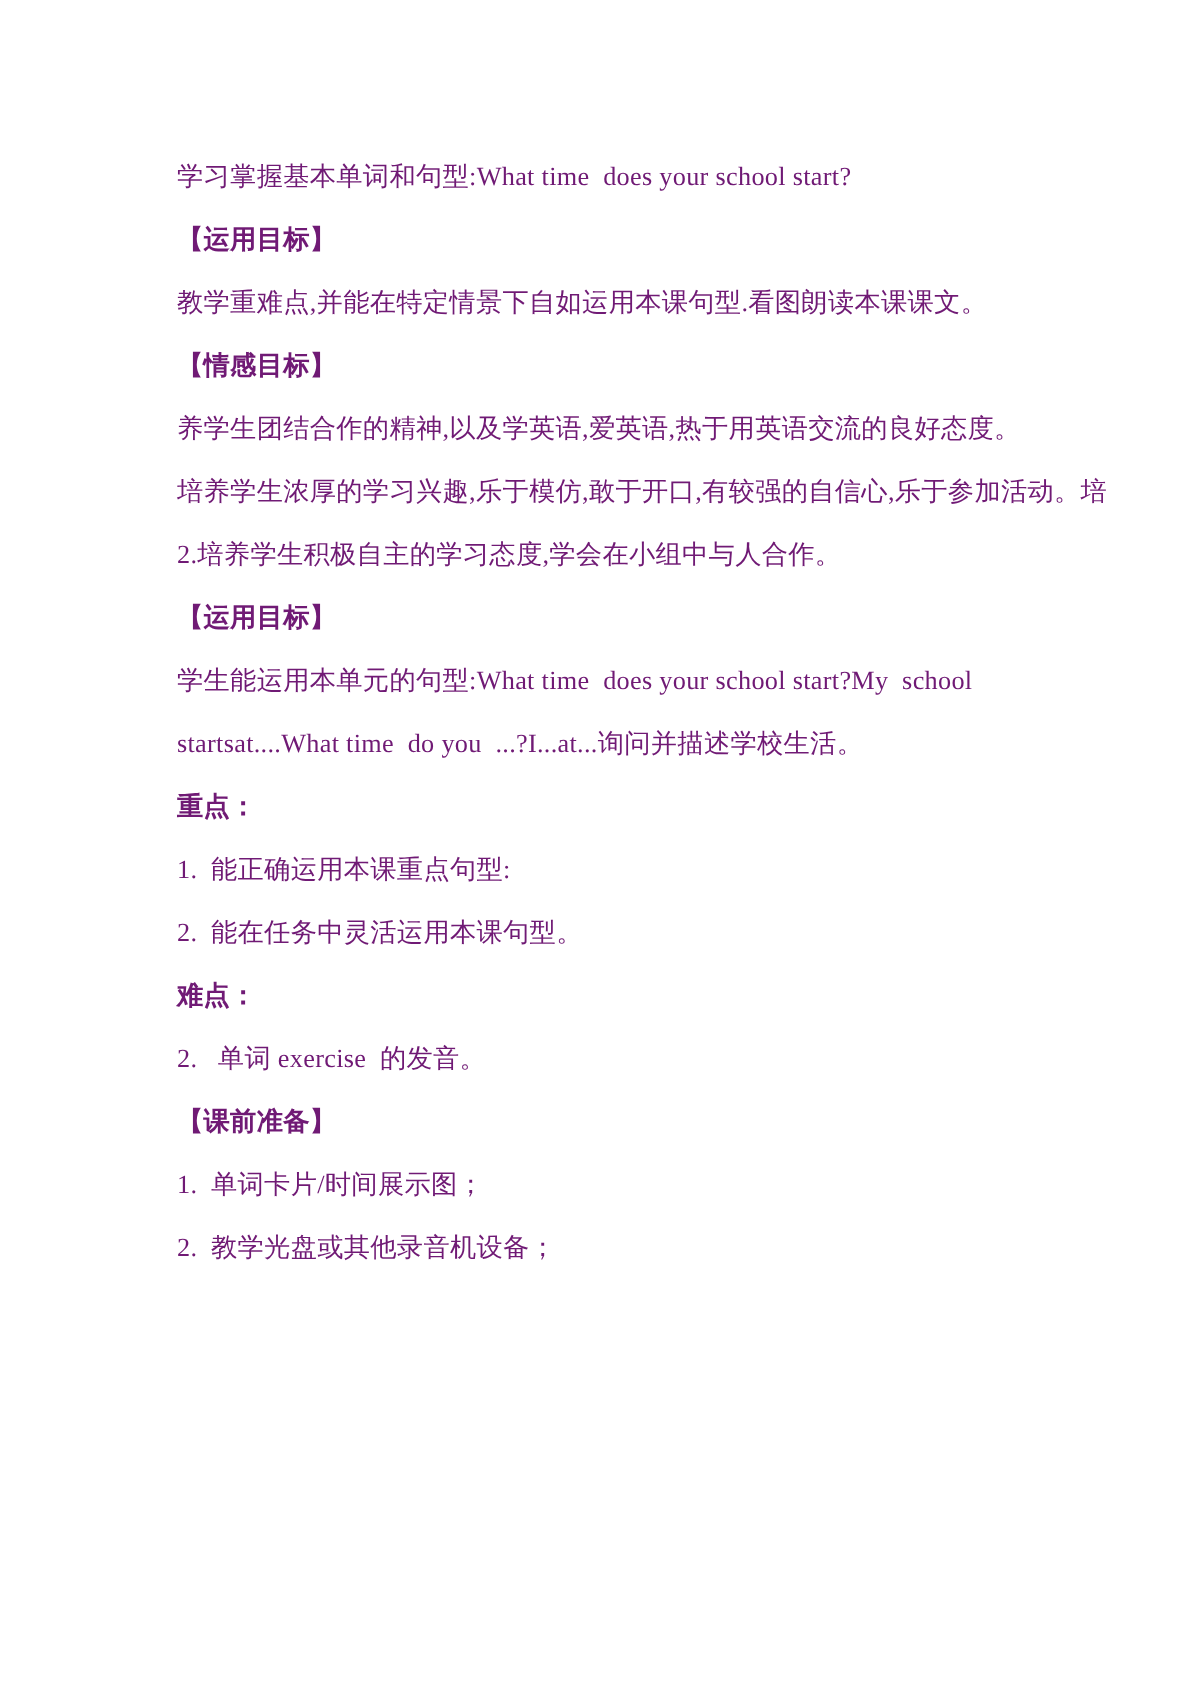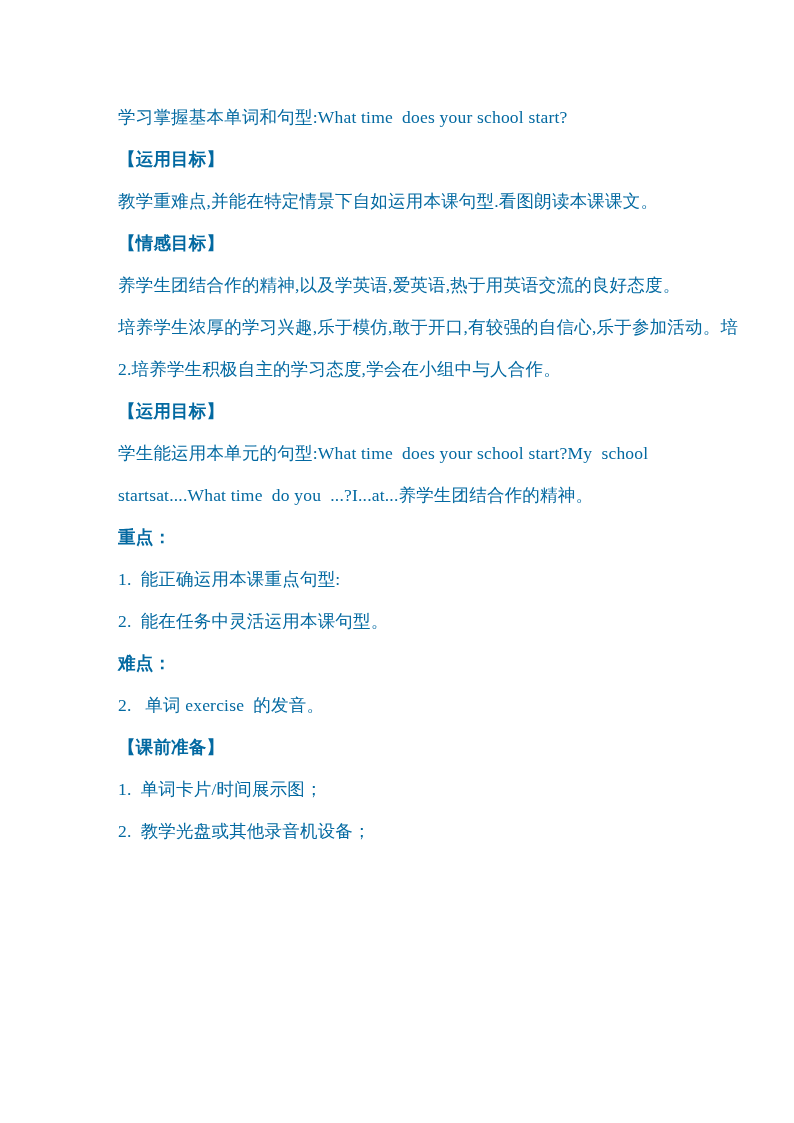--- a/index.html
+++ b/index.html
@@ -7,21 +7,21 @@
     padding: 0;
     background: #ffffff;
   }
   .page {
     position: relative;
     width: 794px;
     height: 843px;
     background: #ffffff;
     overflow: hidden;
     font-family: "Liberation Serif", "DejaVu Serif", serif;
-    color: #0369a1;
+    color: #701a75;
   }
   .content {
     position: absolute;
     left: 118px;
     top: 96px;
     width: 580px;
   }
   .line {
     height: 42px;
     line-height: 42px;
@@ -43,21 +43,21 @@
   <div class="content">
     <div class="line body">学习掌握基本单词和句型:What time  does your school start?</div>
     <div class="line heading">【运用目标】</div>
     <div class="line body">教学重难点,并能在特定情景下自如运用本课句型.看图朗读本课课文。</div>
     <div class="line heading">【情感目标】</div>
     <div class="line body">养学生团结合作的精神,以及学英语,爱英语,热于用英语交流的良好态度。</div>
     <div class="line body">培养学生浓厚的学习兴趣,乐于模仿,敢于开口,有较强的自信心,乐于参加活动。培</div>
     <div class="line body">2.培养学生积极自主的学习态度,学会在小组中与人合作。</div>
     <div class="line heading">【运用目标】</div>
     <div class="line body">学生能运用本单元的句型:What time  does your school start?My  school</div>
-    <div class="line body">startsat....What time  do you  ...?I...at...养学生团结合作的精神。</div>
+    <div class="line body">startsat....What time  do you  ...?I...at...询问并描述学校生活。</div>
     <div class="line subheading">重点：</div>
     <div class="line body">1.  能正确运用本课重点句型:</div>
     <div class="line body">2.  能在任务中灵活运用本课句型。</div>
     <div class="line subheading">难点：</div>
     <div class="line body">2.   单词 exercise  的发音。</div>
     <div class="line heading">【课前准备】</div>
     <div class="line body">1.  单词卡片/时间展示图；</div>
     <div class="line body">2.  教学光盘或其他录音机设备；</div>
     <div class="line body">3.  教学课件。</div>
     <div class="line heading">【教学过程】</div>

